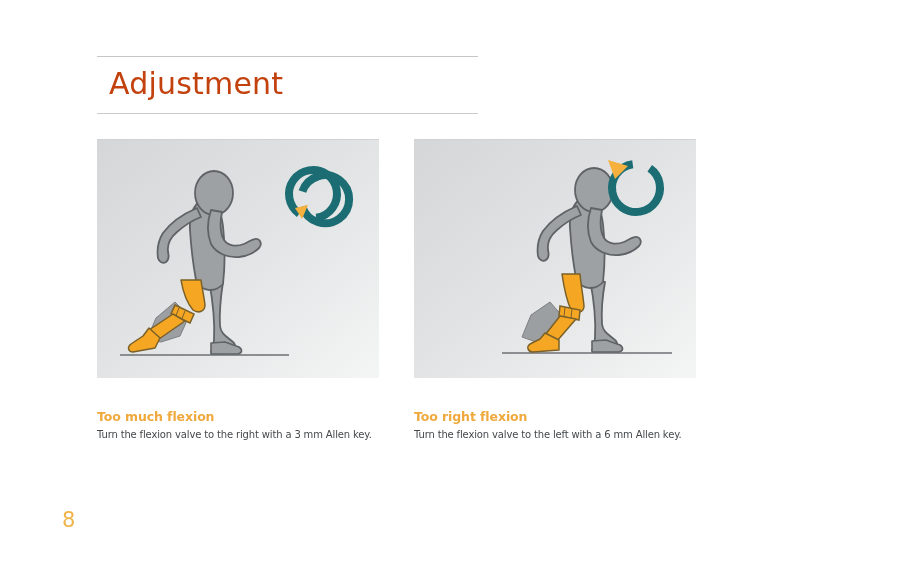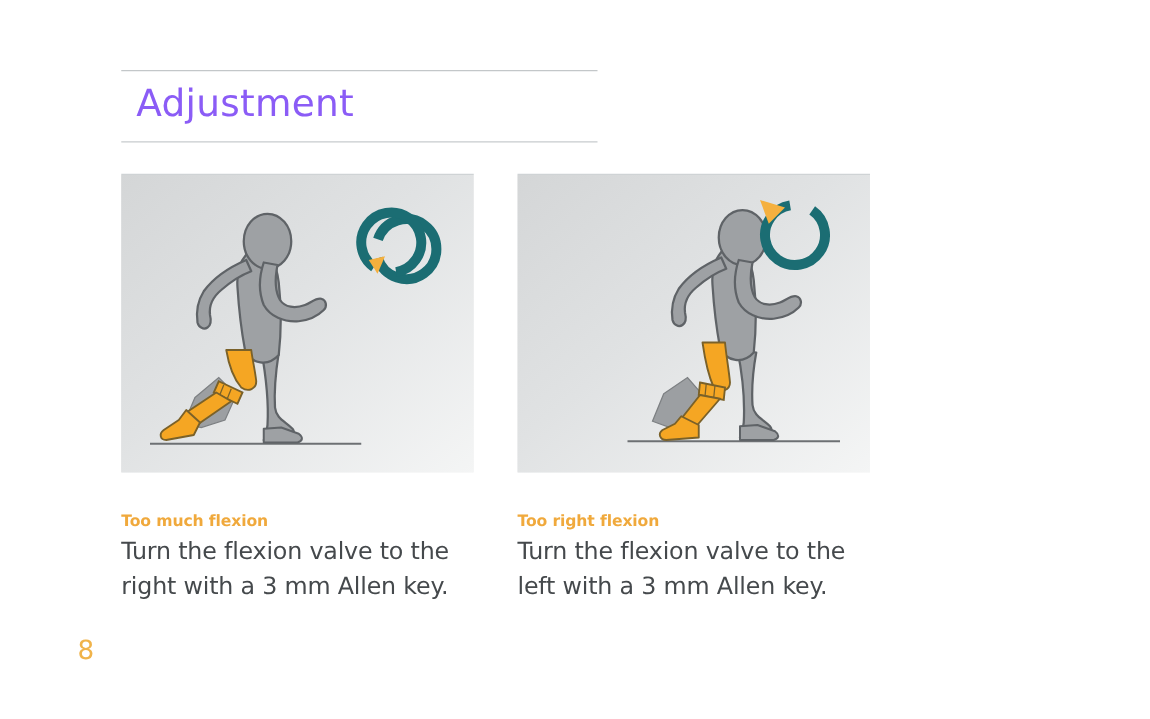--- a/index.html
+++ b/index.html
@@ -26,21 +26,21 @@
     height: 1px;
     background: #c3c7c9;
     width: 100%;
   }
   .rule.bottom {
     background: #c8ccce;
   }
   .page-title {
     font-size: 30px;
     font-weight: 400;
-    color: #8b5cf6;
+    color: #c2410c;
     letter-spacing: 0.2px;
     padding: 12px 0 14px 12px;
     line-height: 1.0;
     font-family: "DejaVu Sans", sans-serif;
   }
 
   
   .panels {
     position: absolute;
     left: 97px;
@@ -78,21 +78,21 @@
   .caption-title {
     color: #f0a93c;
     font-size: 12.5px;
     font-weight: bold;
     line-height: 1.45;
     font-family: "DejaVu Sans", sans-serif;
     letter-spacing: -0.1px;
   }
   .caption-body {
     color: #45494c;
-    font-size: 19px;
+    font-size: 10px;
     line-height: 1.45;
     font-family: "DejaVu Sans", sans-serif;
     letter-spacing: -0.15px;
     padding-top: 2px;
   }
 
   
   .page-number {
     position: absolute;
     left: 62px;
@@ -280,19 +280,19 @@
 
         <g>
           <circle cx="222" cy="48" r="24" fill="none" stroke="#1b6d73" stroke-width="8" stroke-dasharray="132 19" transform="rotate(-55 222 48)"></circle>
           <path d="M194 20 L214 26 L201 39 Z" fill="#f5b03e"></path>
         </g>
       </svg>
     </div>
 
     <div class="caption">
       <div class="caption-title">Too right flexion</div>
-      <div class="caption-body">Turn the flexion valve to the left with a 3 mm Allen key.</div>
+      <div class="caption-body">Turn the flexion valve to the left with a 6 mm Allen key.</div>
     </div>
   </div>
 
 </div>
 
 <div class="page-number">8</div>
 
 </body></html>

